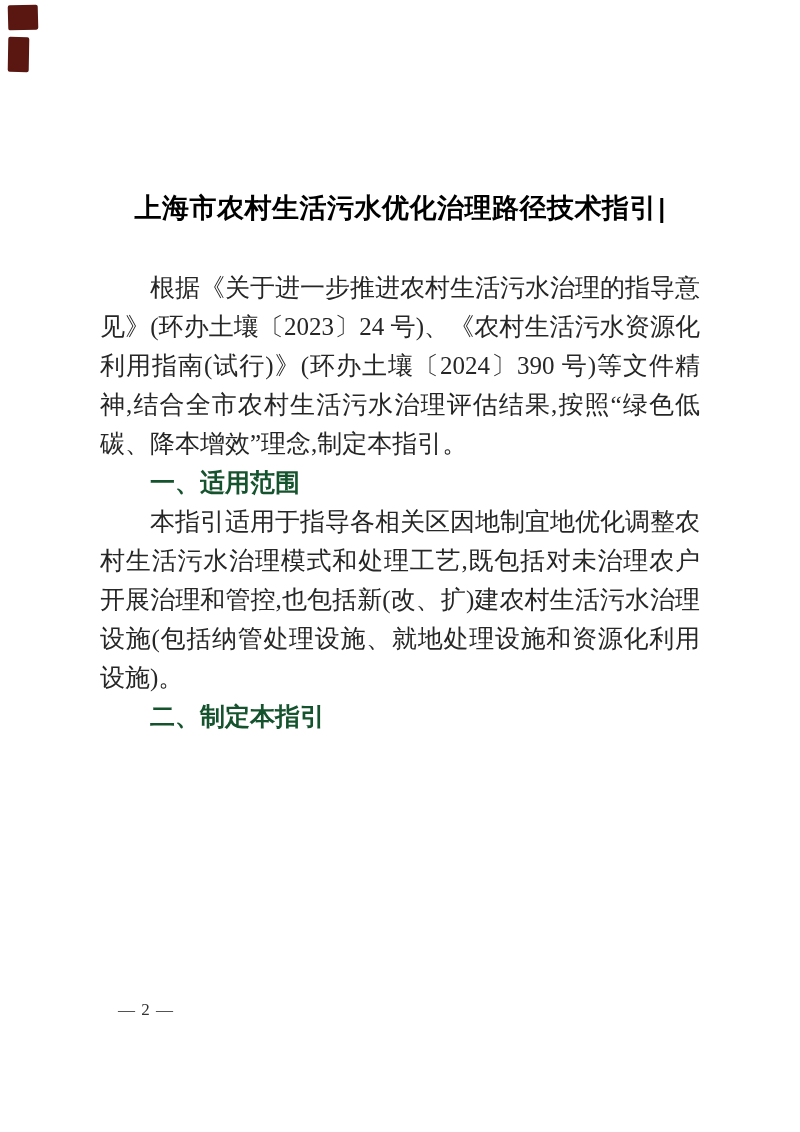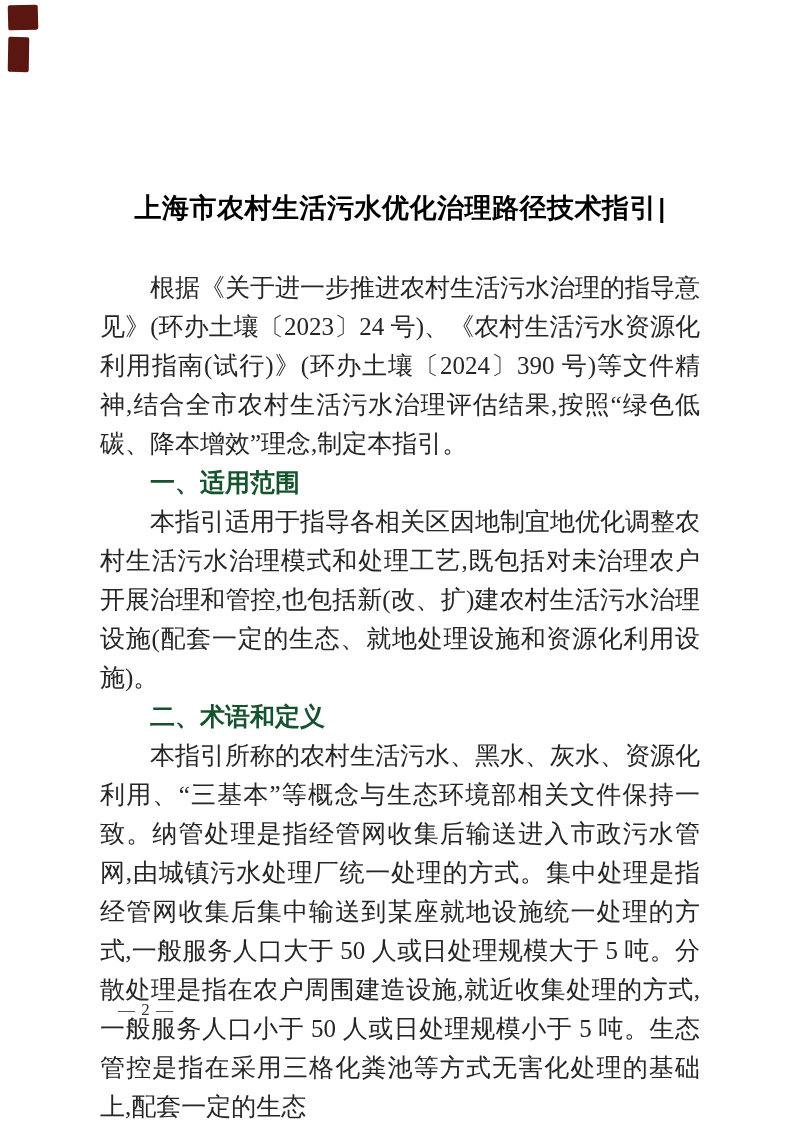--- a/index.html
+++ b/index.html
@@ -89,21 +89,20 @@
 
   <div class="stain stain-top" style="background: rgb(90, 23, 18);"></div>
   <div class="stain stain-bottom" style="background: rgb(90, 23, 18);"></div>
 
   <div class="content">
     <h1 class="doc-title"><span>上海市农村生活污水优化治理路径技术指引</span><span class="title-cursor">|</span></h1>
 
     <div class="doc-body" id="doc-paragraphs">
         <p class="body">根据《关于进一步推进农村生活污水治理的指导意见》(环办土壤〔2023〕24 号)、《农村生活污水资源化利用指南(试行)》(环办土壤〔2024〕390 号)等文件精神,结合全市农村生活污水治理评估结果,按照“绿色低碳、降本增效”理念,制定本指引。</p>
         <p class="heading">一、适用范围</p>
-        <p class="body">本指引适用于指导各相关区因地制宜地优化调整农村生活污水治理模式和处理工艺,既包括对未治理农户开展治理和管控,也包括新(改、扩)建农村生活污水治理设施(配套一定的生态、就地处理设施和资源化利用设施)。</p>
-        <p class="heading">二、术语和定义</p>
-        <p class="body">本指引所称的农村生活污水、黑水、灰水、资源化利用、“三基本”等概念与生态环境部相关文件保持一致。纳管处理是指经管网收集后输送进入市政污水管网,由城镇污水处理厂统一处理的方式。集中处理是指经管网收集后集中输送到某座就地设施统一处理的方式,一般服务人口大于 50 人或日处理规模大于 5 吨。分散处理是指在农户周围建造设施,就近收集处理的方式,一般服务人口小于 50 人或日处理规模小于 5 吨。生态管控是指在采用三格化粪池等方式无害化处理的基础上,配套一定的生态</p>
+        <p class="body">本指引适用于指导各相关区因地制宜地优化调整农村生活污水治理模式和处理工艺,既包括对未治理农户开展治理和管控,也包括新(改、扩)建农村生活污水治理设施(包括纳管处理设施、就地处理设施和资源化利用设施)。</p>
+        <p class="heading">二、制定本指引</p>
       </div>
   </div>
 
   <div class="page-footer">— 2 —</div>
 
 </div>
 
 </body></html>

